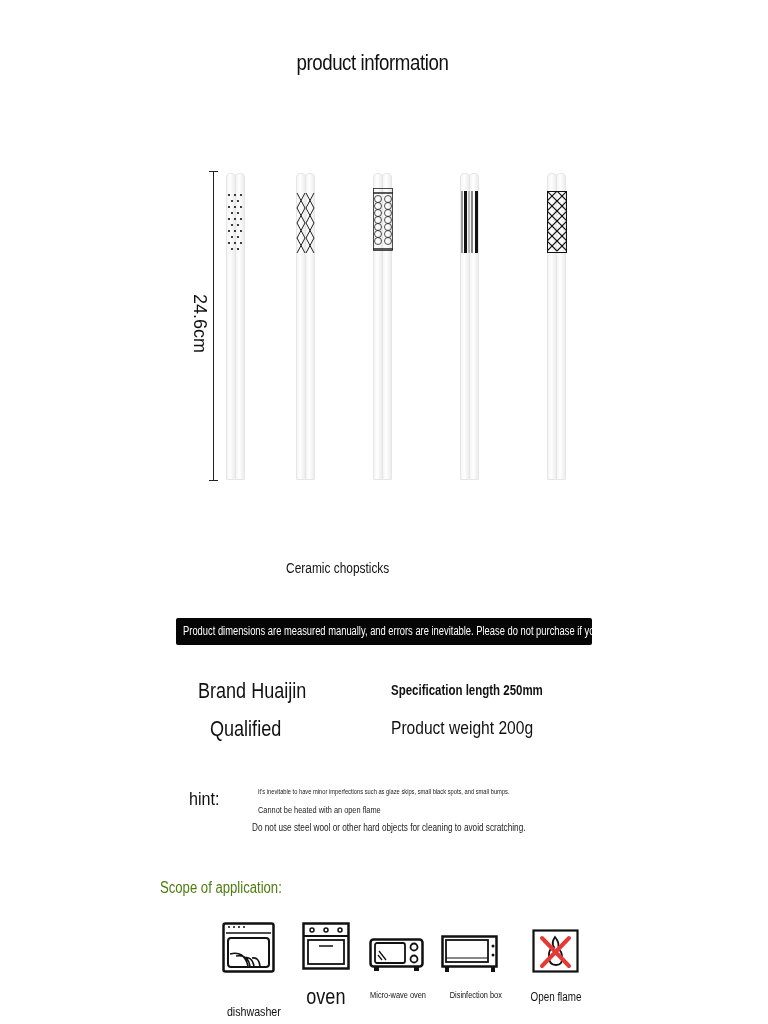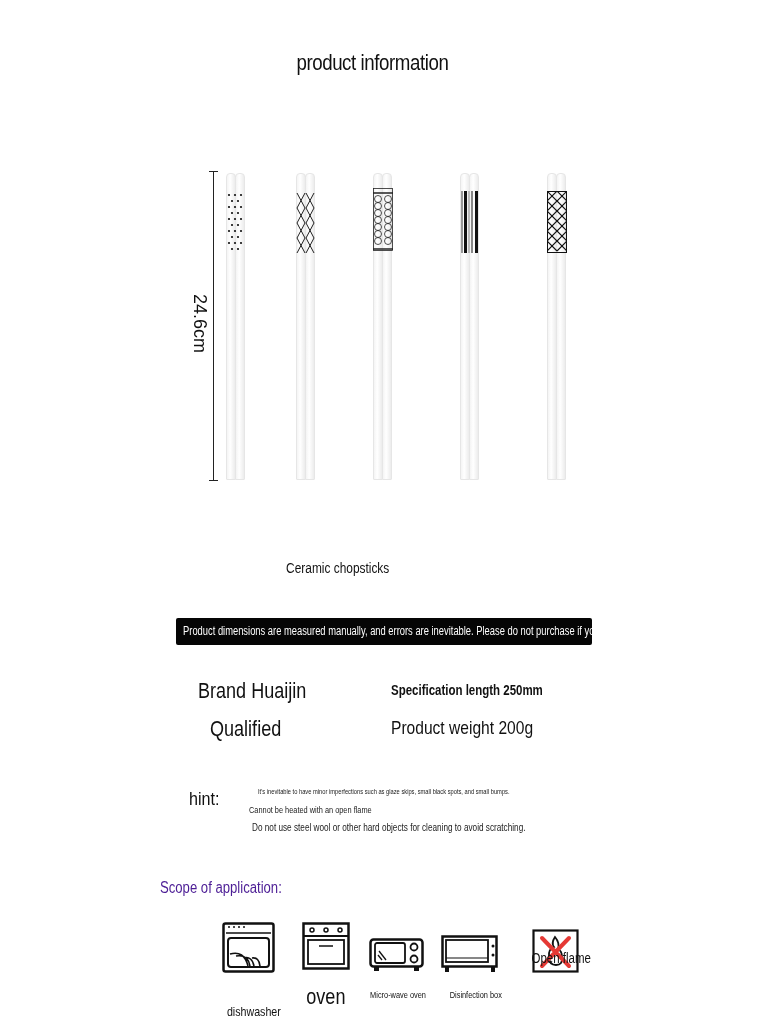--- a/index.html
+++ b/index.html
@@ -13,21 +13,21 @@
   .stick { position:absolute; top:173px; width:8px; height:305px; background:linear-gradient(to right,#f4f4f4,#fff 40%,#ececec); border:1px solid #e6e6e6; border-radius:4px 4px 1px 1px; }
   .caption { left:0; width:676px; top:560px; text-align:center; font-size:14px; }
   .caption span { display:inline-block; transform:scaleX(0.85); }
   .banner { left:176px; top:618px; width:416px; height:27px; background:#050505; border-radius:2px; color:#fff; font-size:12px; line-height:27px; overflow:hidden; }
   .banner span { display:inline-block; padding-left:9px; transform:scaleX(0.78); transform-origin:left center; }
   .spec-big { font-size:22px; }
   .spec-big span, .spec-small span, .hint span, .scope span, .lbl span { display:inline-block; transform:scaleX(0.82); transform-origin:left center; }
   .spec-small { font-size:14px;font-weight:bold; }
   .hint-label { font-size:19px; }
   .hint { font-size:9px; color:#222; }
-  .scope { font-size:16px; color:#4c1d95; }
+  .scope { font-size:16px; color:#4d7c0f; }
   .icon { position:absolute; }
   .lbl { font-size:11px; text-align:center; }
 </style>
 </head>
 <body>
 
 <div class="abs title"><span>product information</span></div>
 
 <div class="abs dim-line"></div>
 <div class="abs dim-tick" style="top:171px"></div>
@@ -125,21 +125,21 @@
 
 <div class="abs banner"><span>Product dimensions are measured manually, and errors are inevitable. Please do not purchase if you mind</span></div>
 
 <div class="abs spec-big" style="left:198px; top:678px;"><span>Brand Huaijin</span></div>
 <div class="abs spec-big" style="left:210px; top:716px;"><span>Qualified</span></div>
 <div class="abs spec-small" style="left:391px; top:682px;"><span>Specification length 250mm</span></div>
 <div class="abs spec-big" style="left:391px; top:717px; font-size:19px;"><span>Product weight 200g</span></div>
 
 <div class="abs hint-label" style="left:189px; top:788px;"><span style="display:inline-block;transform:scaleX(0.85);transform-origin:left center">hint:</span></div>
 <div class="abs hint" style="left:258px; top:788px; font-size:7px;"><span>It's inevitable to have minor imperfections such as glaze skips, small black spots, and small bumps.</span></div>
-<div class="abs hint" style="left:249px; top:805px;"><span>Cannot be heated with an open flame</span></div>
+<div class="abs hint" style="left:258px; top:805px;"><span>Cannot be heated with an open flame</span></div>
 <div class="abs hint" style="left:252px; top:822px; font-size:10px;"><span>Do not use steel wool or other hard objects for cleaning to avoid scratching.</span></div>
 
 <div class="abs scope" style="left:160px; top:879px;"><span>Scope of application:</span></div>
 
 <svg class="icon" style="left:222px;top:922px" width="54" height="52">
   <rect x="1.5" y="1.5" width="50" height="48" rx="2" fill="none" stroke="#111" stroke-width="2.5"></rect>
   <circle cx="7" cy="5" r="1" fill="#111"></circle>
     <circle cx="12" cy="5" r="1" fill="#111"></circle>
     <circle cx="17" cy="5" r="1" fill="#111"></circle>
     <circle cx="22" cy="5" r="1" fill="#111"></circle>
@@ -178,13 +178,13 @@
 <svg class="icon" style="left:532px;top:929px" width="47" height="44">
   <rect x="1.5" y="1.5" width="44" height="41" fill="none" stroke="#111" stroke-width="2.2"></rect>
   <path d="M23 8 Q19 14 22 18 Q16 20 17 28 Q17 36 24 36 Q31 36 30 28 Q30 22 26 20 Q28 14 23 8 Z" fill="none" stroke="#111" stroke-width="1.8"></path>
   <path d="M10 9 L37 37 M37 9 L10 37" stroke="#e53935" stroke-width="4" stroke-linecap="round"></path>
 </svg>
 
 <div class="abs lbl" style="left:218px; top:987px; width:72px; font-size:13px;margin-top:17px;"><span style="transform-origin:center">dishwasher</span></div>
 <div class="abs lbl" style="left:296px; top:984px; width:60px; font-size:22px;"><span style="transform-origin:center">oven</span></div>
 <div class="abs lbl" style="left:360px; top:990px; width:76px; font-size:9px;"><span style="transform-origin:center">Micro-wave oven</span></div>
 <div class="abs lbl" style="left:436px; top:990px; width:72px; font-size:9px;text-align:right;"><span style="transform-origin:center">Disinfection box</span></div>
-<div class="abs lbl" style="left:525px; top:950px; width:62px; font-size:14px;text-align:center;"><span style="transform-origin:center">Open flame</span></div>
+<div class="abs lbl" style="left:525px; top:990px; width:62px; font-size:12px;text-align:center;"><span style="transform-origin:center">Open flame</span></div>
 
 </body></html>

